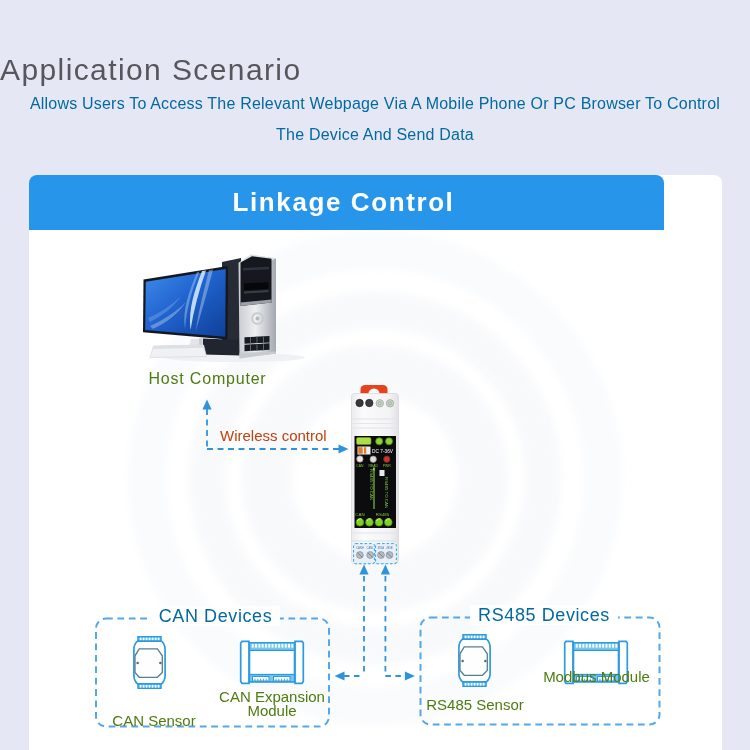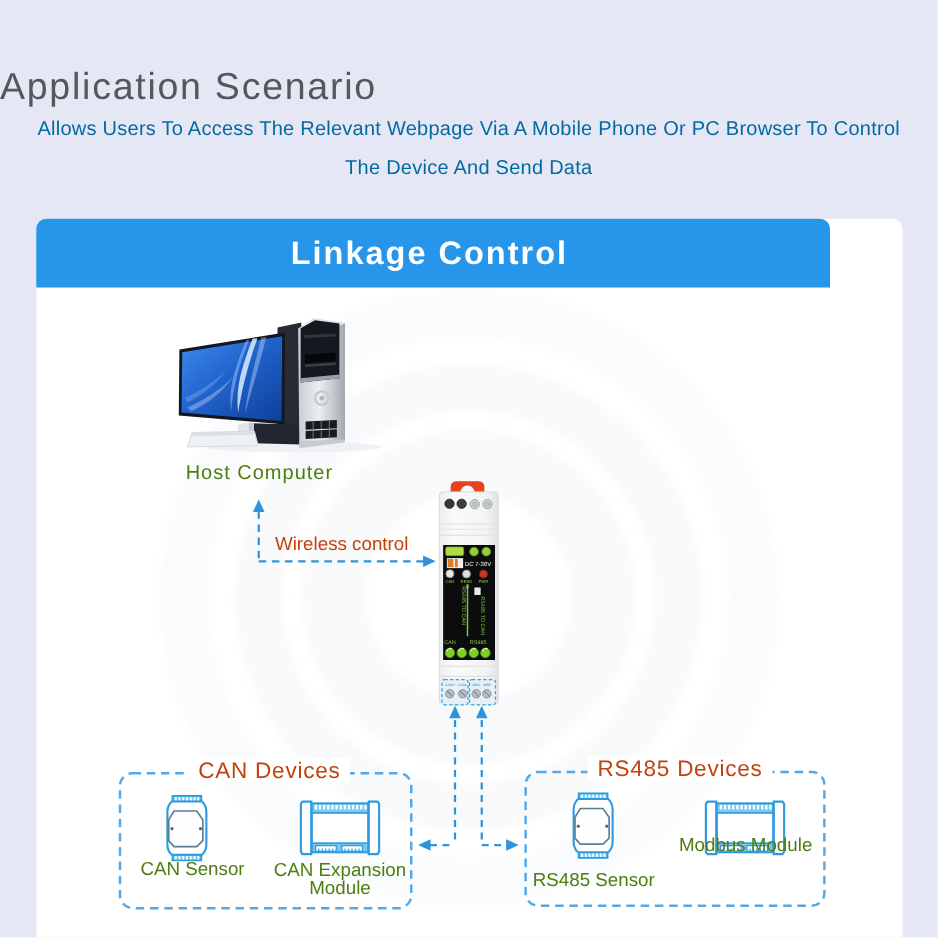--- a/index.html
+++ b/index.html
@@ -6,21 +6,21 @@
   body{width:750px;height:750px;background:#e5e8f4;font-family:"Liberation Sans",sans-serif;position:relative;overflow:hidden;}
   .title{position:absolute;left:0;top:13px;width:593px;text-align:left;font-size:30px;letter-spacing:1.4px;color:#55575c;margin-top:40px;}
   .para{position:absolute;left:0;top:88px;width:750px;text-align:center;font-size:16px;letter-spacing:0.2px;line-height:31px;color:#0369a1;}
   .card{position:absolute;left:29px;top:175px;width:693px;height:575px;background:#ffffff;border-radius:8px 8px 0 0;}
   .hdr{position:absolute;left:29px;top:175px;width:635px;height:55px;background:#2795ea;border-radius:8px 8px 0 0;
        color:#fff;font-size:26px;font-weight:bold;text-align:center;line-height:55px;letter-spacing:1.6px;text-indent:-6px;}
   .lbl{position:absolute;color:#4d7c0f;font-size:15px;text-align:center;}
   .wctl{position:absolute;left:220px;top:427px;width:112px;color:#c2410c;font-size:15px;}
   .dbox{position:absolute;}
   .dttl{position:absolute;width:100%;top:-11px;left:0;text-align:center;}
-  .dttl span{background:#fff;padding:0 8px;font-size:18px;letter-spacing:0.6px;color:#c2410c;}
+  .dttl span{background:#fff;padding:0 8px;font-size:18px;letter-spacing:0.6px;color:#0369a1;}
   svg{position:absolute;left:0;top:0;}
 </style>
 </head>
 <body>
   <div class="title">Application Scenario</div>
   <div class="para">Allows Users To Access The Relevant Webpage Via A Mobile Phone Or PC Browser To Control<br>The Device And Send Data</div>
   <div class="card"></div>
 
   <svg width="750" height="750" viewBox="0 0 750 750">
     <defs>
@@ -277,16 +277,16 @@
 
   <div class="dbox" style="left:95px;top:617px;width:235px;height:110px;">
     <div class="dttl" style="left:3px;"><span>CAN Devices</span></div>
   </div>
   <div class="dbox" style="left:419.5px;top:616px;width:241px;height:109px;">
     <div class="dttl" style="left:4px;"><span>RS485 Devices</span></div>
   </div>
 
   <div class="lbl" style="left:147px;top:370px;width:121px;font-size:16px;letter-spacing:0.8px;">Host Computer</div>
   <div class="wctl">Wireless control</div>
-  <div class="lbl" style="left:94px;top:687px;width:120px;">CAN Sensor</div>
+  <div class="lbl" style="left:94px;top:712px;width:120px;">CAN Sensor</div>
   <div class="lbl" style="left:212px;top:690px;width:120px;line-height:13.5px;">CAN Expansion<br>Module</div>
   <div class="lbl" style="left:415px;top:695.5px;width:120px;">RS485 Sensor</div>
   <div class="lbl" style="left:536.5px;top:668px;width:120px;">Modbus Module</div>
 
 </body></html>

